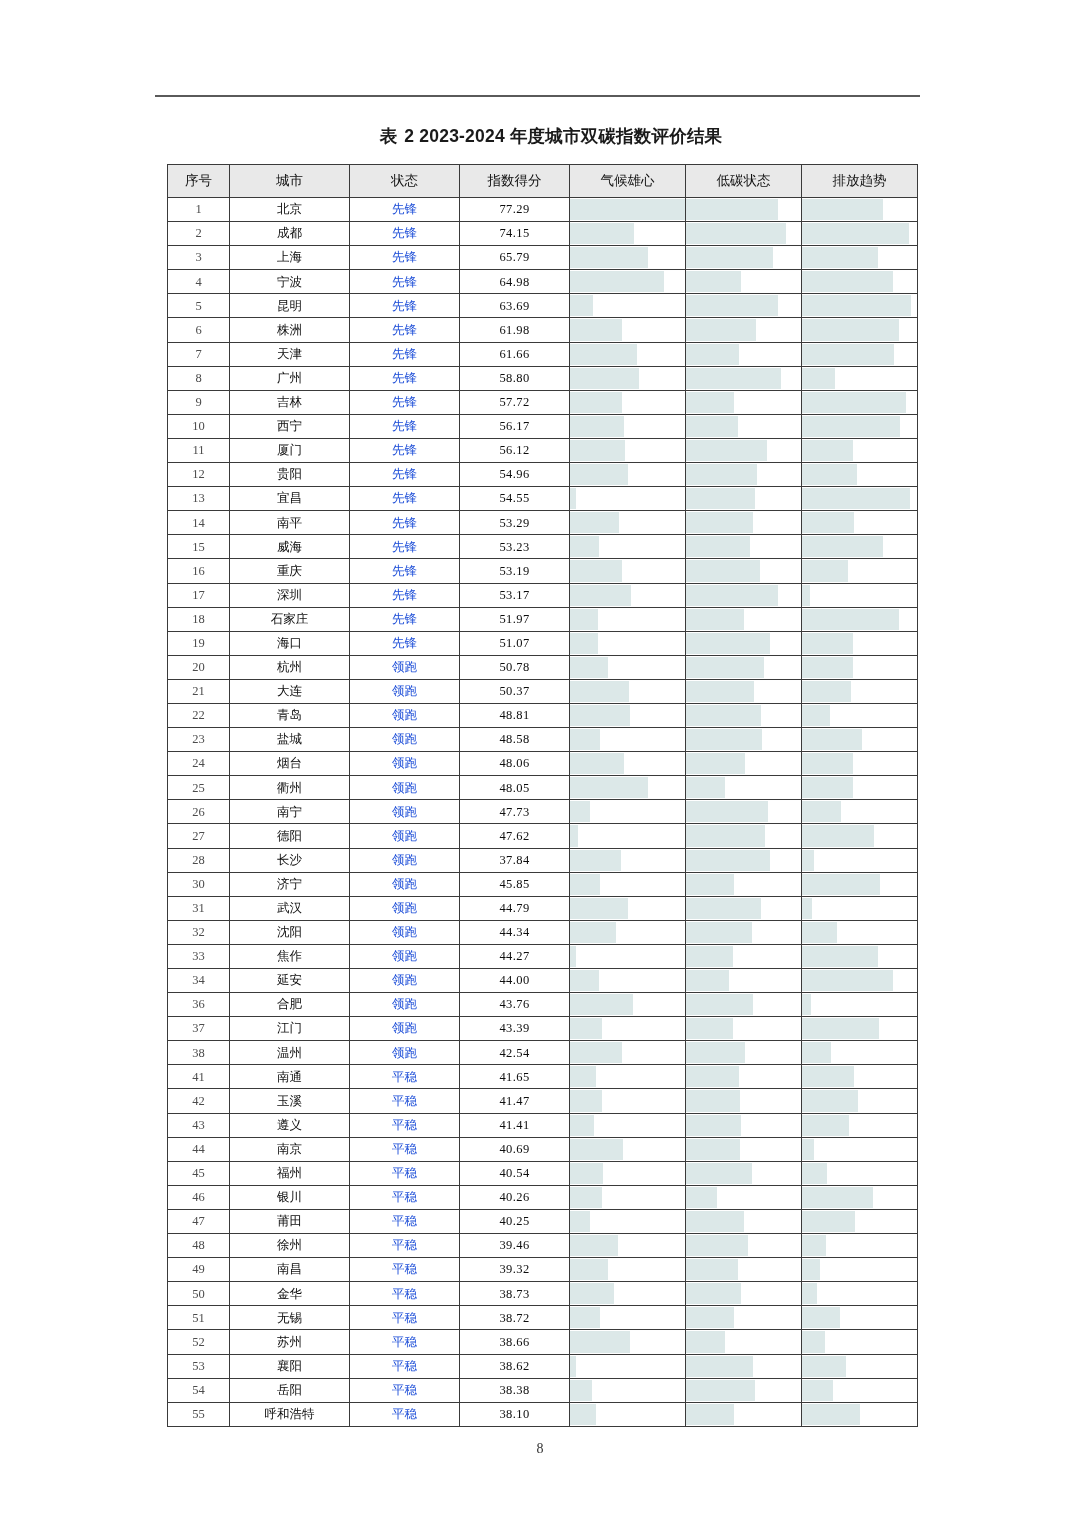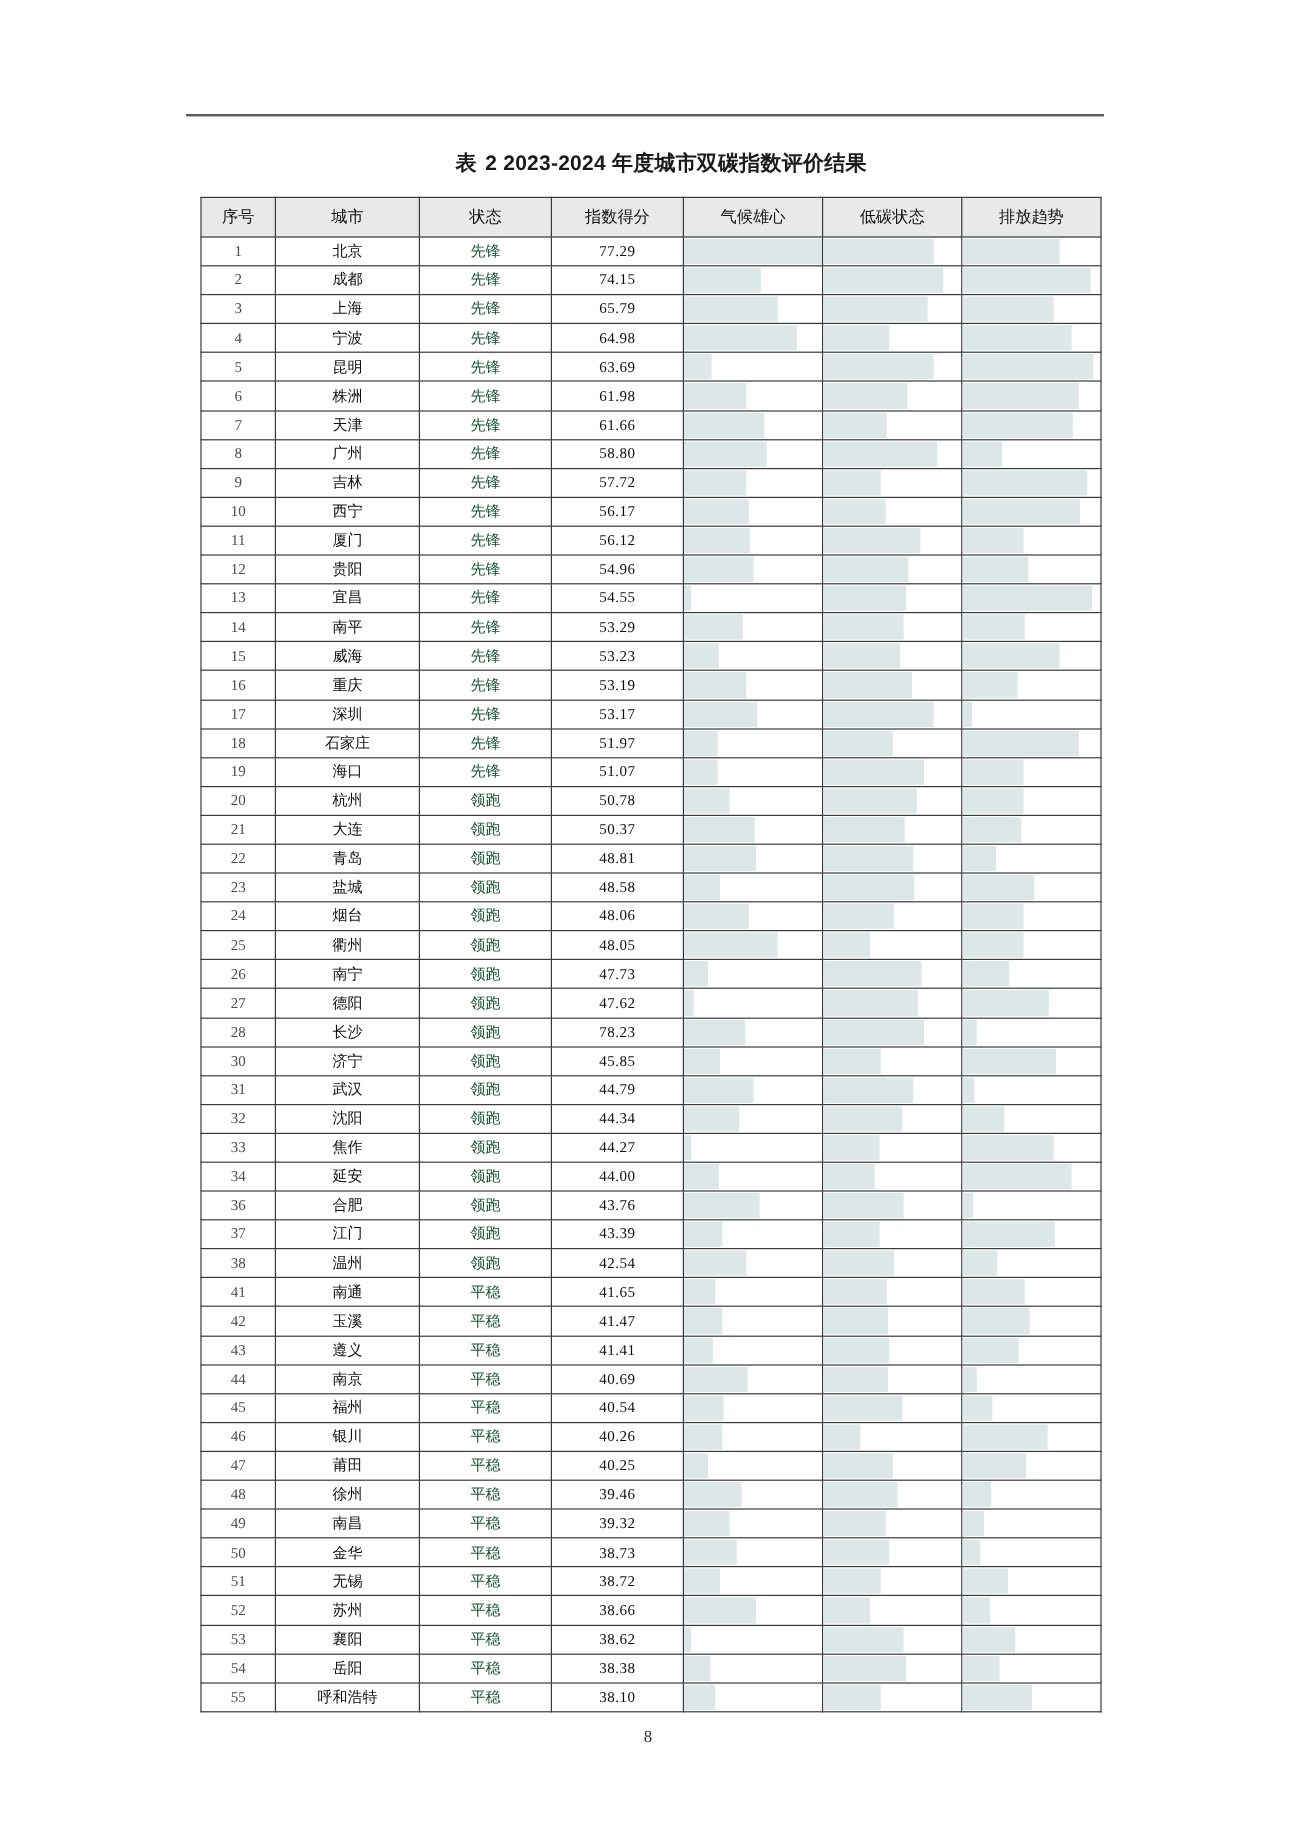--- a/index.html
+++ b/index.html
@@ -75,21 +75,21 @@
     font-size: 13.5px;
     font-weight: normal;
     color: #111;
   }
   td.rank {
     color: #4c4c4c;
     font-size: 12px;
     font-family: "Liberation Serif", "DejaVu Serif", serif;
   }
   td.city { font-size: 13.5px; color: #0d0d0d; }
-  td.state { font-size: 13.5px; color: #14532d; }
+  td.state { font-size: 13.5px; color: #1d4ed8; }
   td.score {
     font-size: 13px;
     color: #0d0d0d;
     font-family: "Liberation Serif", "DejaVu Serif", serif;
     letter-spacing: 0.4px;
   }
   td.barcell {
     position: relative;
     overflow: hidden;
     padding: 0;
@@ -548,21 +548,21 @@
               <div class="bar" style="width: 69%; background: rgb(220, 232, 232);"></div>
             </td>
             <td class="barcell">
               <div class="bar" style="width: 63%; background: rgb(220, 232, 232);"></div>
             </td>
           </tr>
           <tr>
             <td class="rank">28</td>
             <td class="city">长沙</td>
             <td class="state">领跑</td>
-            <td class="score">78.23</td>
+            <td class="score">37.84</td>
             <td class="barcell">
               <div class="bar" style="width: 44%; background: rgb(220, 232, 232);"></div>
             </td>
             <td class="barcell">
               <div class="bar" style="width: 73%; background: rgb(220, 232, 232);"></div>
             </td>
             <td class="barcell">
               <div class="bar" style="width: 10%; background: rgb(220, 232, 232);"></div>
             </td>
           </tr>

